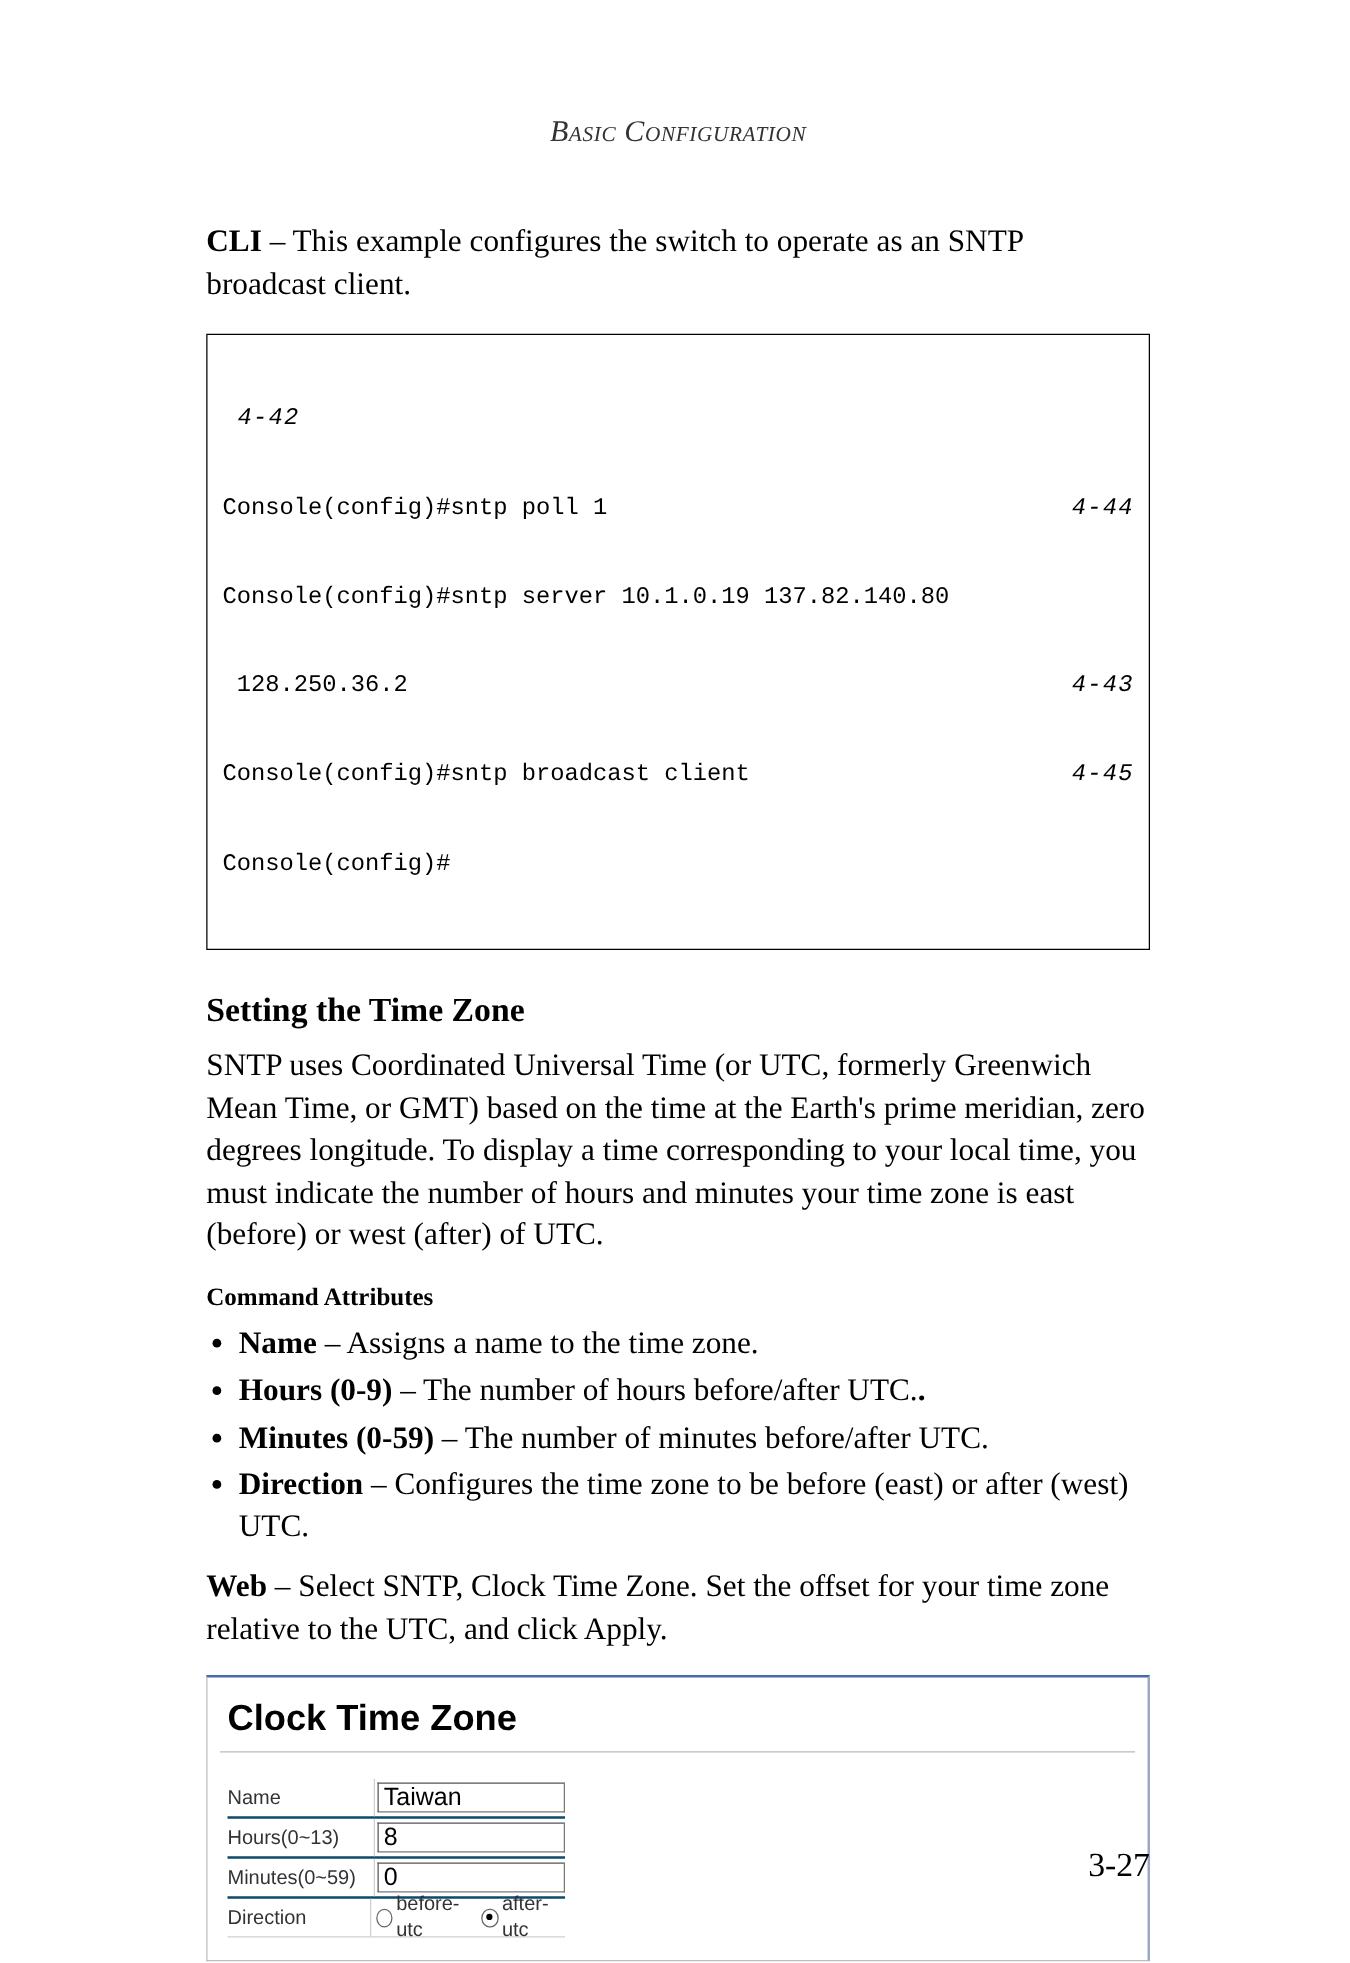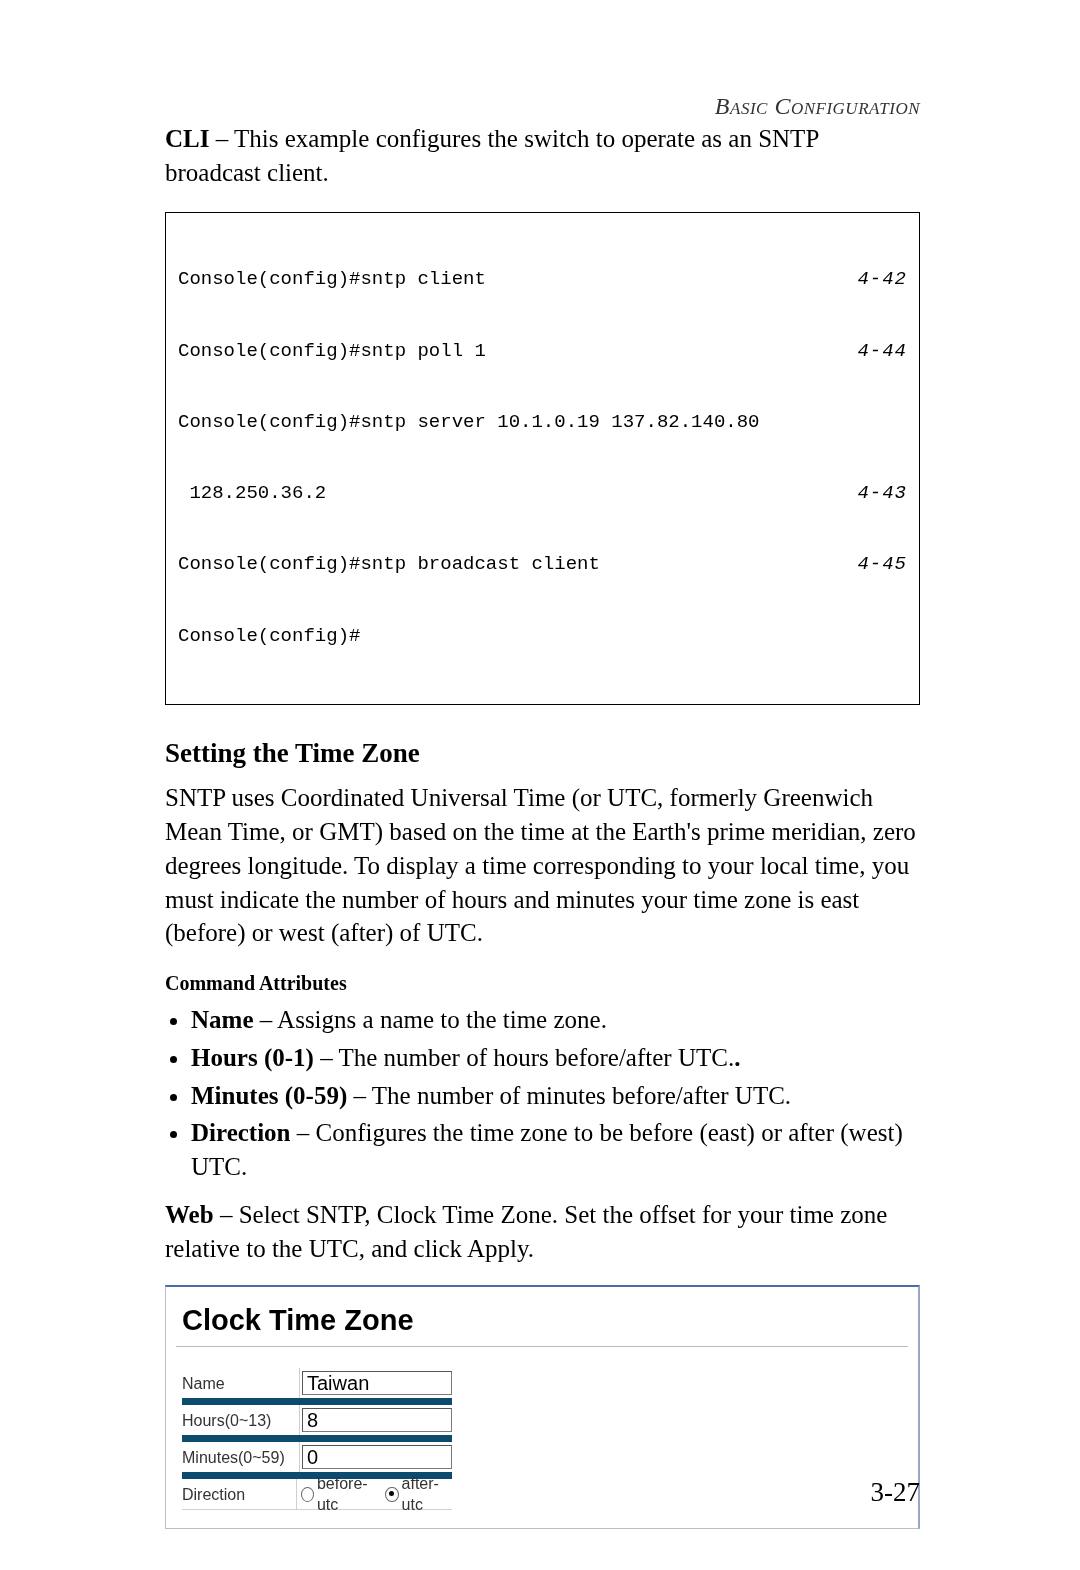--- a/index.html
+++ b/index.html
@@ -11,25 +11,26 @@
   .page {
     width: 1080px;
     height: 1570px;
     box-sizing: border-box;
     padding: 90px 160px 60px 165px;
     position: relative;
     font-size: 25px;
     line-height: 1.35;
   }
   .running-head {
-    text-align: right;
+    text-align: center;
     font-style: italic;
     font-variant: small-caps;
     font-size: 24px;
     letter-spacing: 0.5px;
+    margin-bottom: 55px;
     color: #333;
   }
   .para {
     margin: 0 0 6px 0;
   }
   .cli-box {
     border: 1px solid #000;
     padding: 8px 12px 8px 12px;
     font-family: "Courier New", Courier, monospace;
     font-size: 19px;
@@ -87,21 +88,21 @@
   }
   .web-sep {
     border: none;
     border-top: 1px solid #bbb;
     margin: 6px -6px 20px -6px;
     height: 1px;
   }
   .form-row {
     display: flex;
     align-items: center;
-    border-top: 7px solid #0c4a6e;
+    border-top: 2px solid #0c4a6e;
     height: 30px;
   }
   .form-row:first-of-type { border-top: none; }
   .form-label {
     width: 130px;
     font-size: 16px;
     color: #333;
     border-right: 1px solid #cfcfcf;
     height: 100%;
     display: flex;
@@ -157,35 +158,35 @@
 
 <div class="page">
 
   <div class="running-head">Basic Configuration</div>
 
   <p class="para">
     <b>CLI</b><span> – This example configures the switch to operate as an SNTP broadcast client.</span>
   </p>
 
   <div class="cli-box">
-    <div class="cli-line"><span class="cli-cmd">Console(config)#sntp client</span><span class="cli-ref">4-42</span></div>
+    <div class="cli-line"><span class="cli-ref">4-42</span></div>
     <div class="cli-line"><span class="cli-cmd">Console(config)#sntp poll 1</span><span class="cli-ref">4-44</span></div>
     <div class="cli-line"><span class="cli-cmd">Console(config)#sntp server 10.1.0.19 137.82.140.80</span><span class="cli-ref"></span></div>
     <div class="cli-line"><span class="cli-cmd"> 128.250.36.2</span><span class="cli-ref">4-43</span></div>
     <div class="cli-line"><span class="cli-cmd">Console(config)#sntp broadcast client</span><span class="cli-ref">4-45</span></div>
     <div class="cli-line"><span class="cli-cmd">Console(config)#</span><span class="cli-ref"></span></div>
   </div>
 
   <h2 class="section">Setting the Time Zone</h2>
   <p class="para">SNTP uses Coordinated Universal Time (or UTC, formerly Greenwich Mean Time, or GMT) based on the time at the Earth's prime meridian, zero degrees longitude. To display a time corresponding to your local time, you must indicate the number of hours and minutes your time zone is east (before) or west (after) of UTC.</p>
 
   <div class="subhead">Command Attributes</div>
   <ul class="attrs">
     <li><b>Name</b><span> – Assigns a name to the time zone.</span></li>
-    <li><b>Hours (0-1)</b><span> – The number of hours before/after UTC.</span><b>.</b></li>
+    <li><b>Hours (0-9)</b><span> – The number of hours before/after UTC.</span><b>.</b></li>
     <li><b>Minutes (0-59)</b><span> – The number of minutes before/after UTC.</span></li>
     <li><b>Direction</b><span> – Configures the time zone to be before (east) or after (west) UTC.</span></li>
   </ul>
 
   <p class="para">
     <b>Web</b><span> – Select SNTP, Clock Time Zone. Set the offset for your time zone relative to the UTC, and click Apply.</span>
   </p>
 
   <div class="web-shot">
     <div class="web-title">Clock Time Zone</div>

